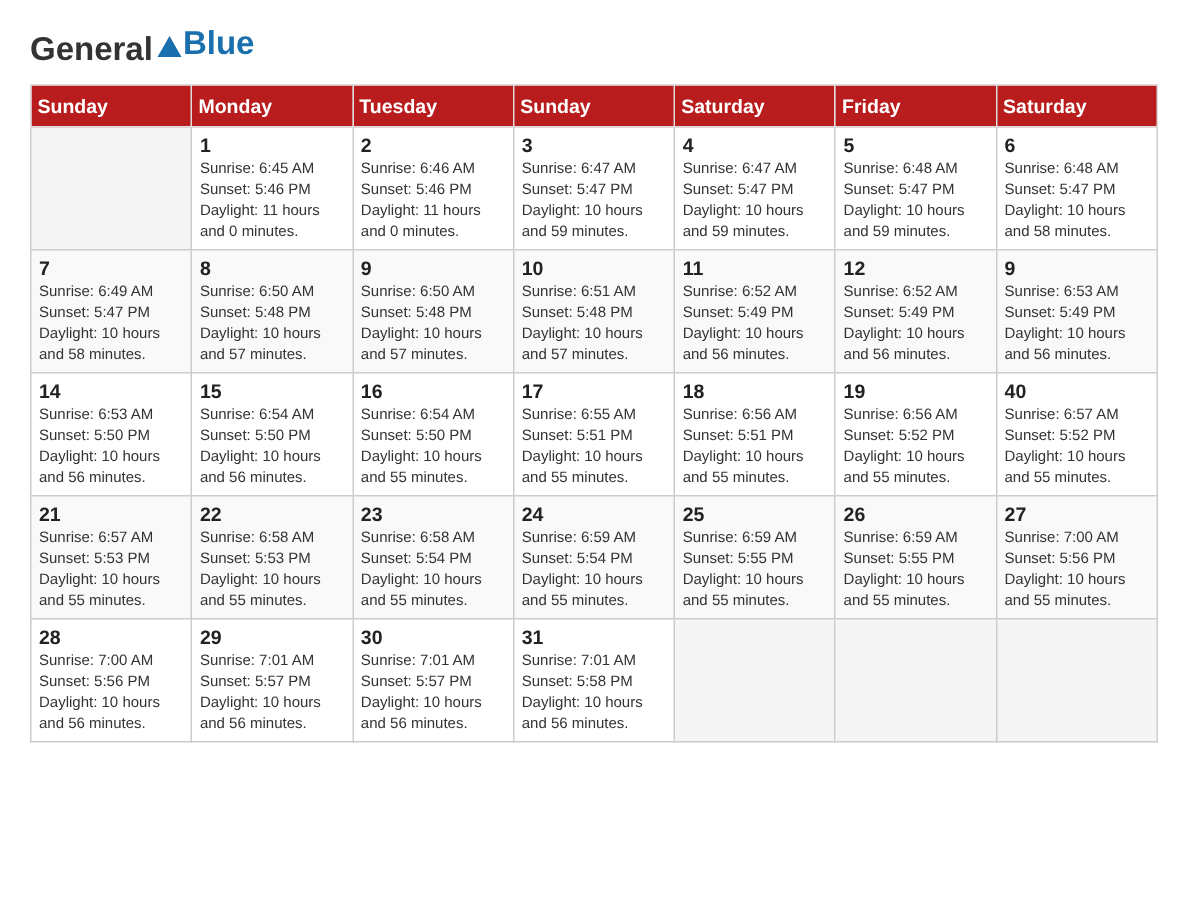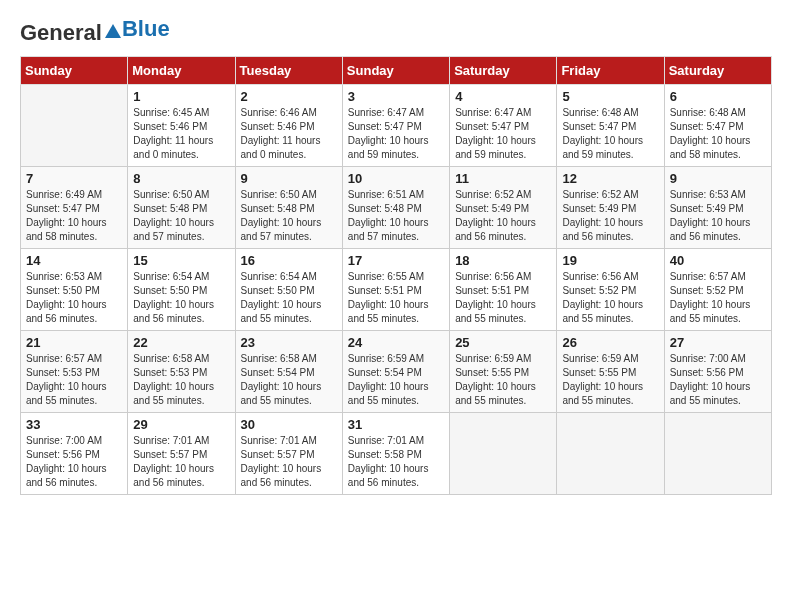--- a/index.html
+++ b/index.html
@@ -220,21 +220,21 @@
           <span class="day-number">26</span>
           <div class="day-info">Sunrise: 6:59 AM<br>Sunset: 5:55 PM<br>Daylight: 10 hours<br>and 55 minutes.</div>
         </td>
         <td>
           <span class="day-number">27</span>
           <div class="day-info">Sunrise: 7:00 AM<br>Sunset: 5:56 PM<br>Daylight: 10 hours<br>and 55 minutes.</div>
         </td>
       </tr>
       <tr>
         <td>
-          <span class="day-number">33</span>
+          <span class="day-number">28</span>
           <div class="day-info">Sunrise: 7:00 AM<br>Sunset: 5:56 PM<br>Daylight: 10 hours<br>and 56 minutes.</div>
         </td>
         <td>
           <span class="day-number">29</span>
           <div class="day-info">Sunrise: 7:01 AM<br>Sunset: 5:57 PM<br>Daylight: 10 hours<br>and 56 minutes.</div>
         </td>
         <td>
           <span class="day-number">30</span>
           <div class="day-info">Sunrise: 7:01 AM<br>Sunset: 5:57 PM<br>Daylight: 10 hours<br>and 56 minutes.</div>
         </td>

